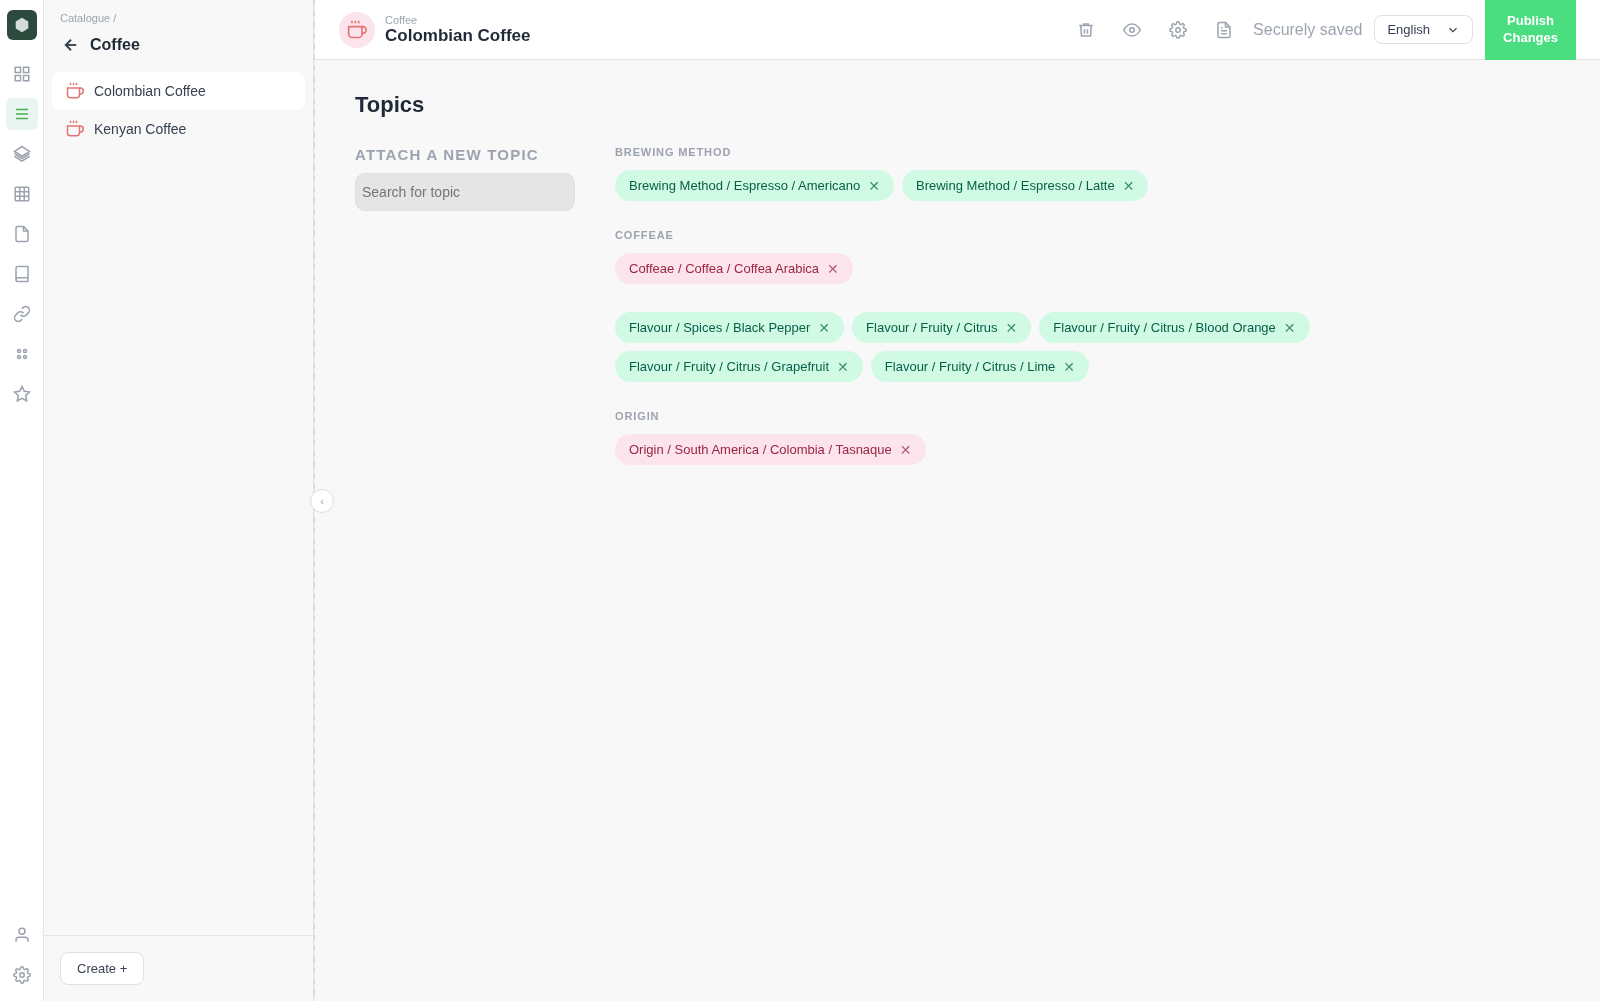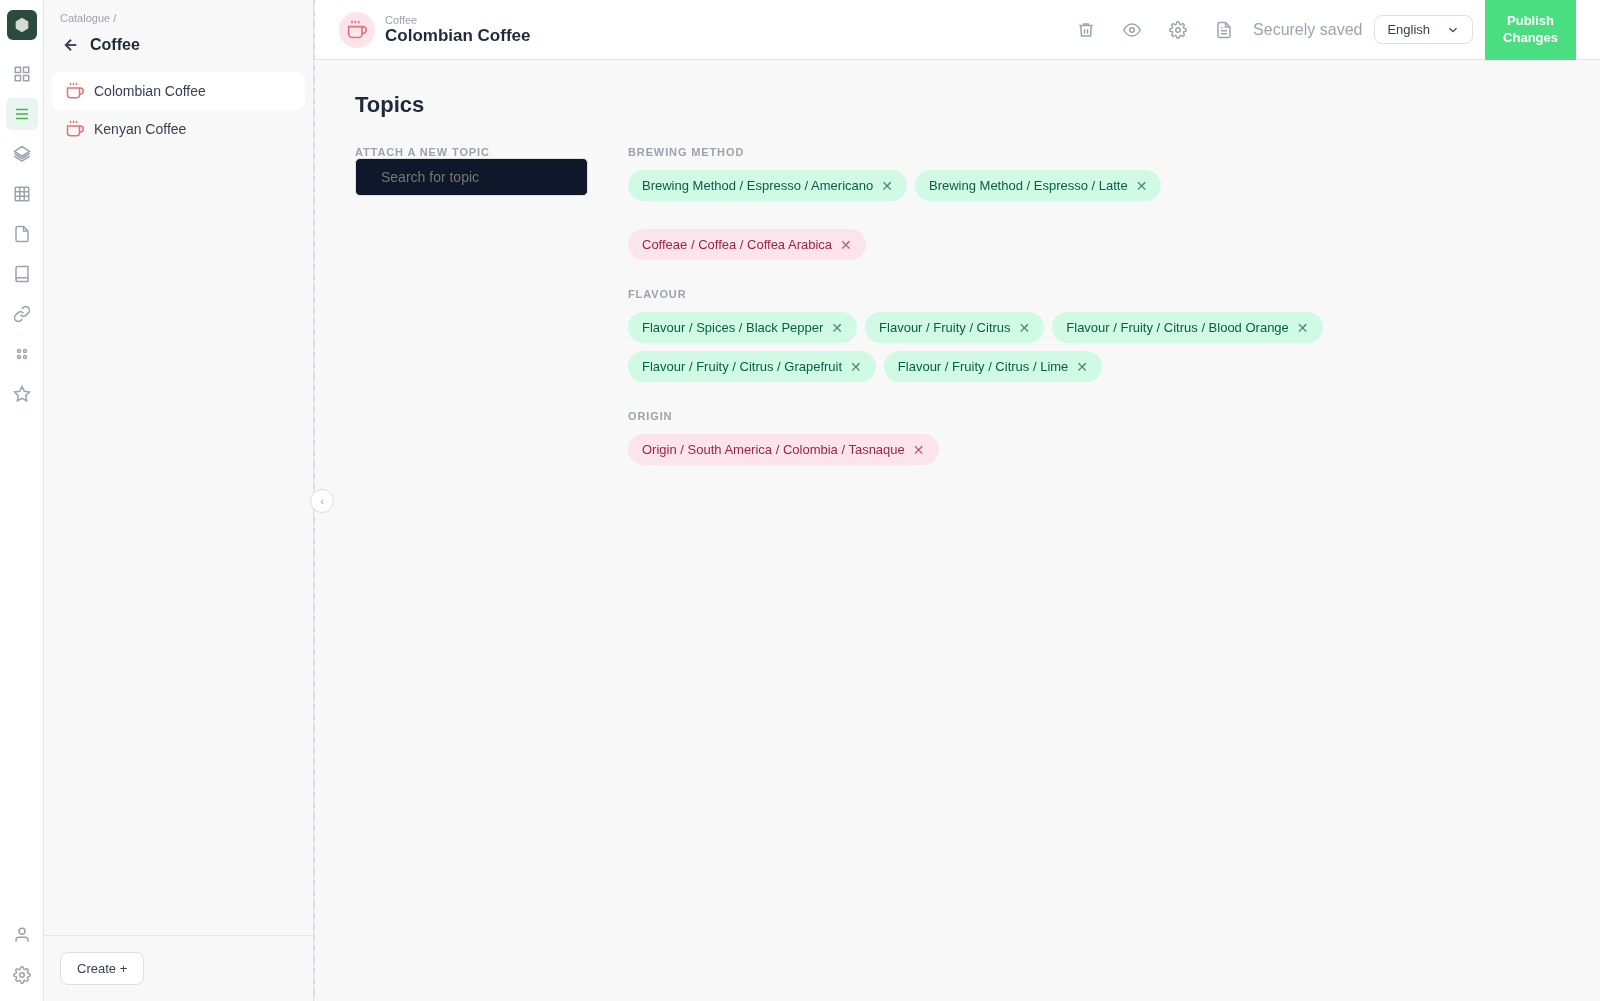--- a/index.html
+++ b/index.html
@@ -218,33 +218,33 @@
     .topics-layout {
       display: flex;
       gap: 40px;
       align-items: flex-start;
     }
     .attach-panel {
       min-width: 220px;
       max-width: 240px;
     }
     .attach-label {
-      font-size: 11px;
+      font-size: 15px;
       font-weight: 600;
       color: #9ca3af;
       letter-spacing: 0.08em;
       text-transform: uppercase;
-      margin-bottom: 0;
+      margin-bottom: 10px;
     }
     .search-input {
       width: 100%;
-      padding: 10px 25px;
+      padding: 10px 6px;
       border: 1px solid #e0e0e0;
-      border-radius: 5px;
-      background: #0f172a;
+      border-radius: 10px;
+      background: #e5e5e5;
       font-size: 14px;
       color: #6b7280;
       outline: none;
     }
 
     
     .topic-groups { flex: 1; min-width: 0; }
     .topic-group { margin-bottom: 28px; }
     .group-label {
       font-size: 11px;
@@ -514,29 +514,29 @@
       <span>Brewing Method / Espresso / Americano</span>
       <button class="tag-close" aria-label="Remove Brewing Method / Espresso / Americano">✕</button>
     </span>
               <span class="tag green">
       <span>Brewing Method / Espresso / Latte</span>
       <button class="tag-close" aria-label="Remove Brewing Method / Espresso / Latte">✕</button>
     </span>
             </div>
           </div>
           <div class="topic-group">
+            <div class="group-label">COFFEAE</div>
             <div class="tags-row">
               <span class="tag pink">
       <span>Coffeae / Coffea / Coffea Arabica</span>
       <button class="tag-close" aria-label="Remove Coffeae / Coffea / Coffea Arabica">✕</button>
     </span>
             </div>
           </div>
           <div class="topic-group">
-            <div class="group-label">FLAVOUR</div>
             <div class="tags-row">
               <span class="tag green">
       <span>Flavour / Spices / Black Pepper</span>
       <button class="tag-close" aria-label="Remove Flavour / Spices / Black Pepper">✕</button>
     </span>
               <span class="tag green">
       <span>Flavour / Fruity / Citrus</span>
       <button class="tag-close" aria-label="Remove Flavour / Fruity / Citrus">✕</button>
     </span>
               <span class="tag green">

